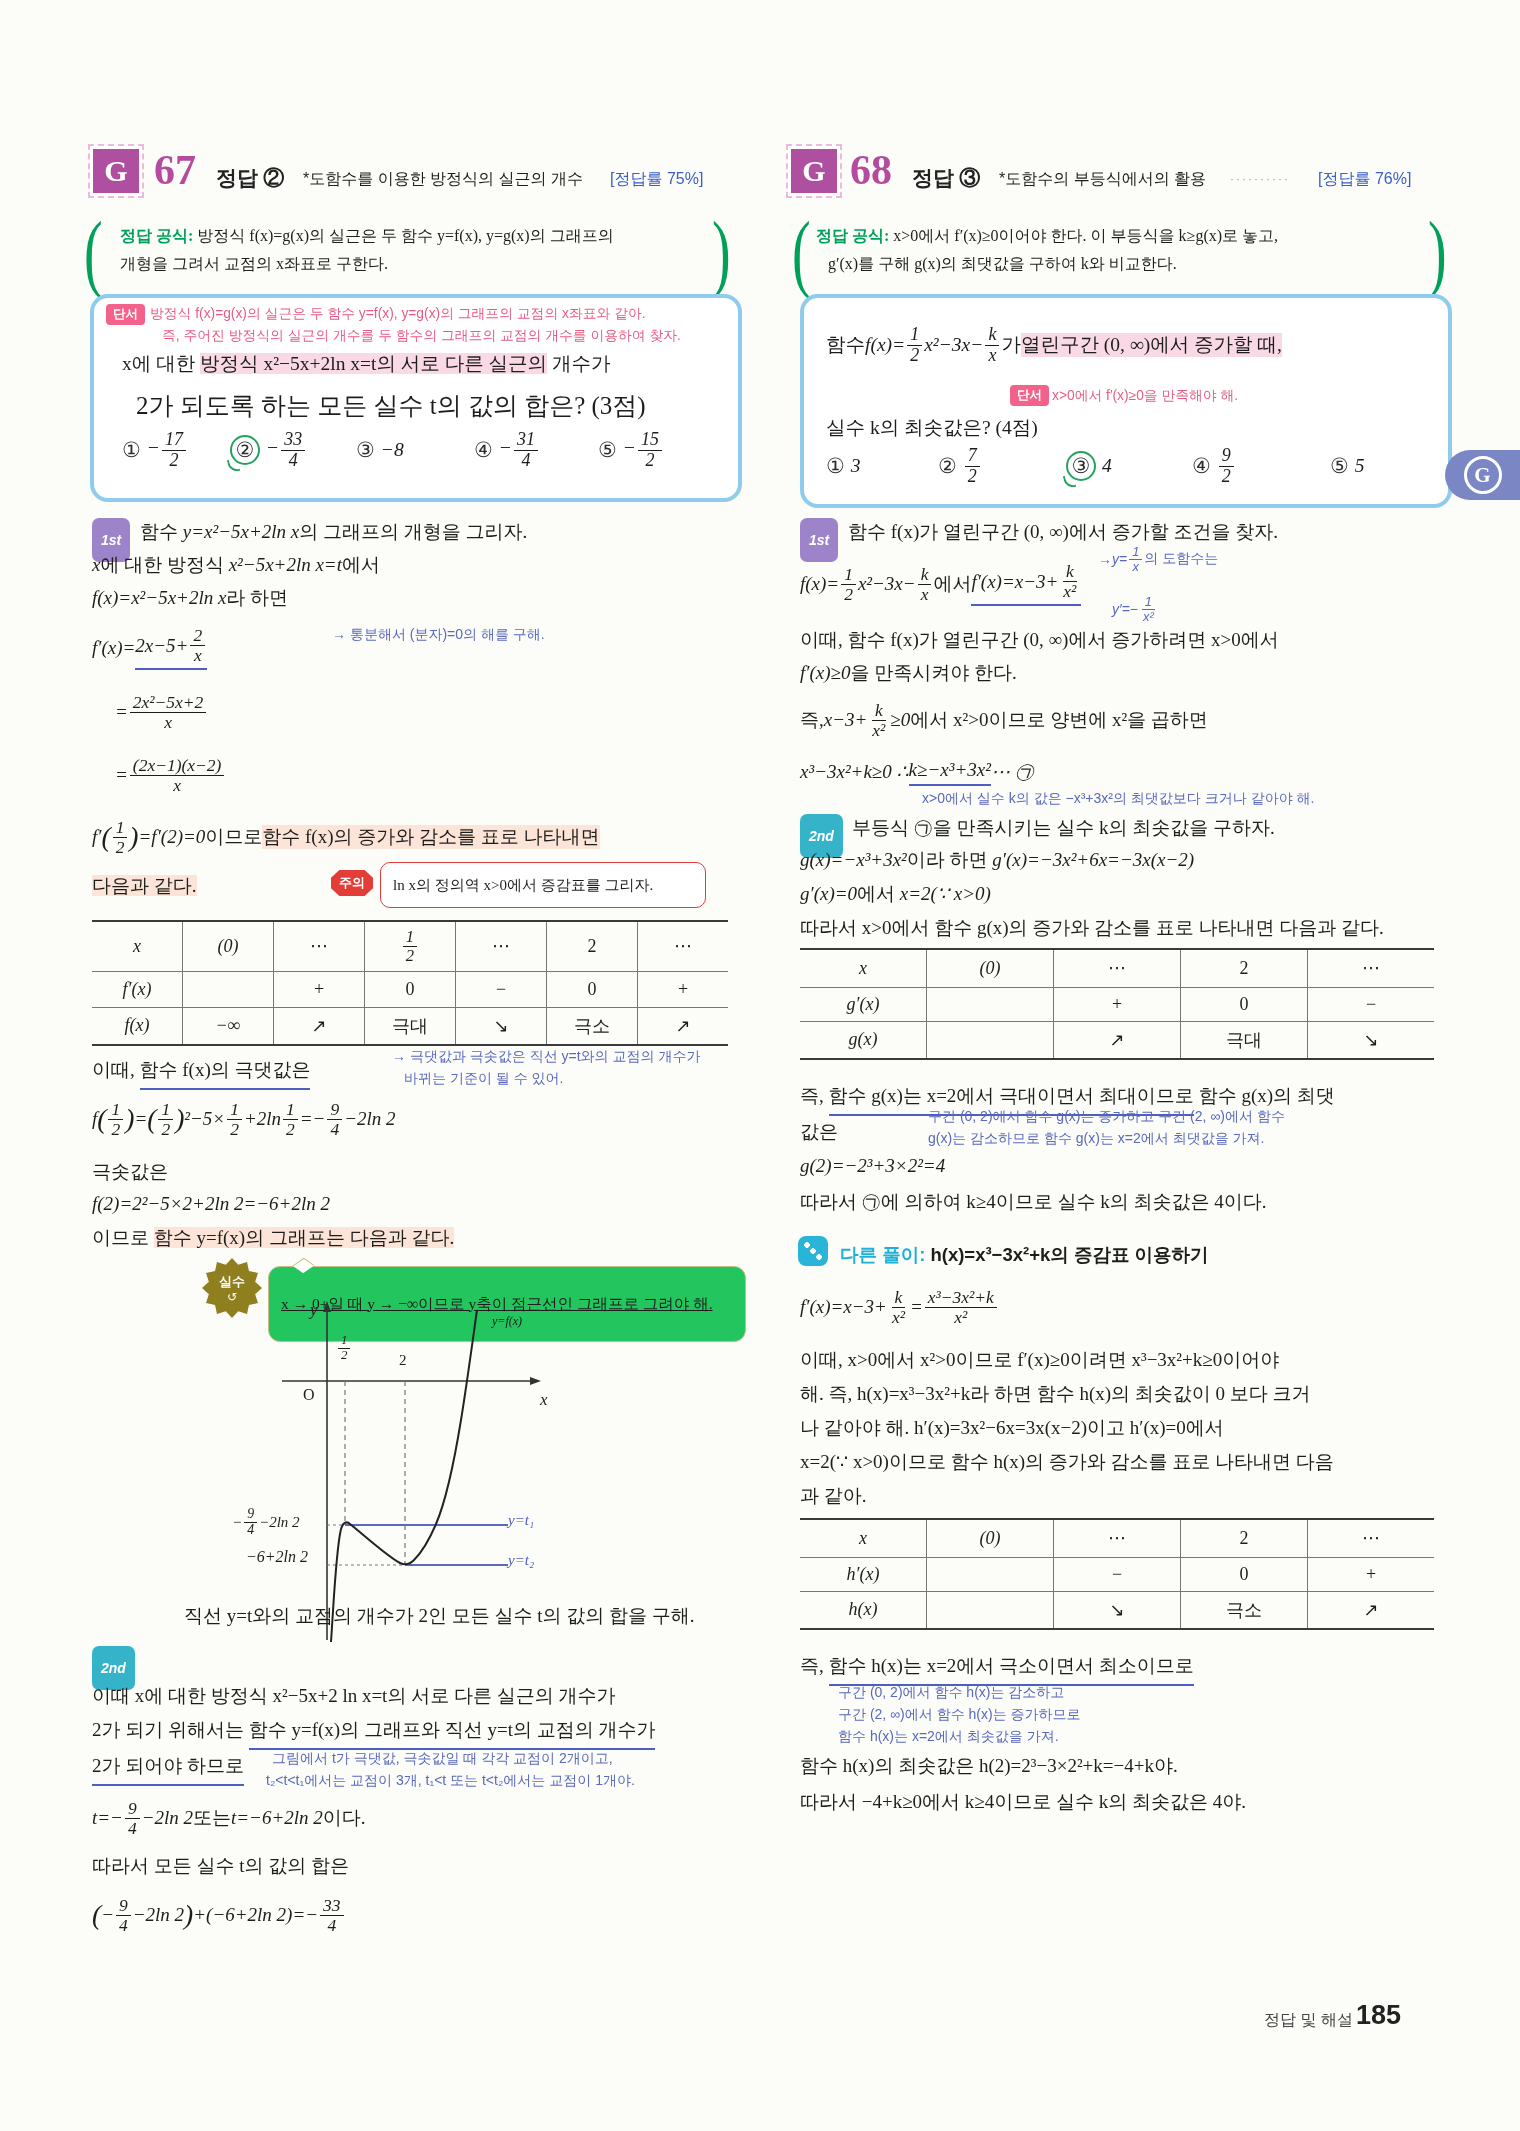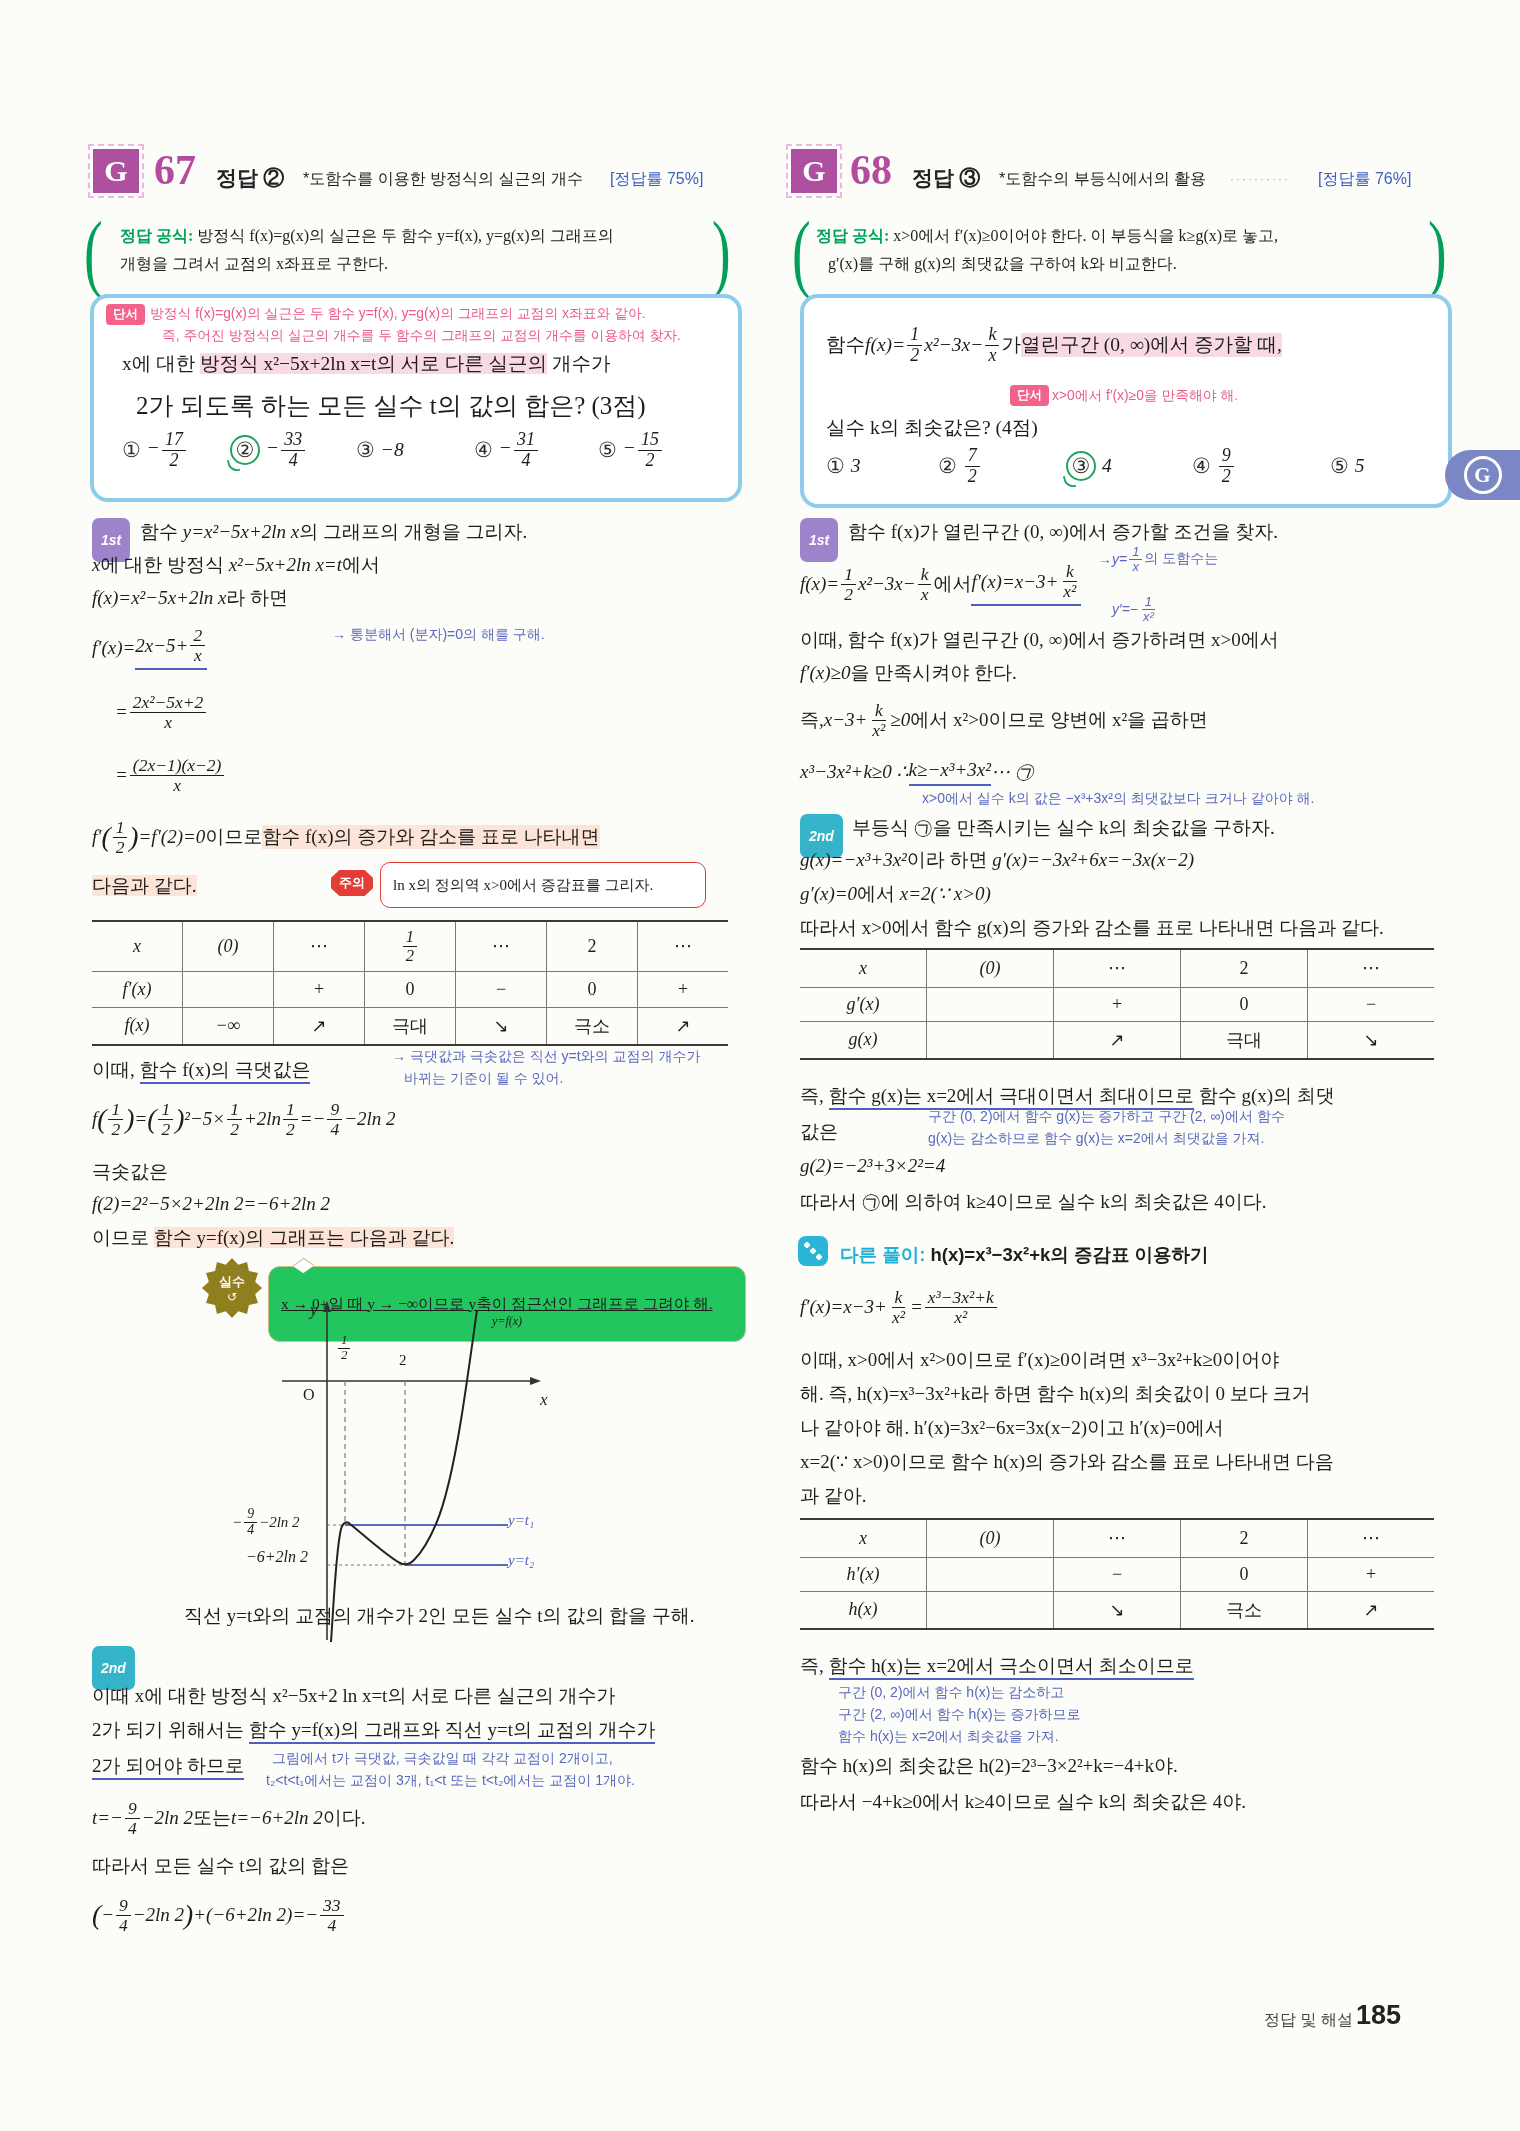--- a/index.html
+++ b/index.html
@@ -4,21 +4,21 @@
 <style>
   html,body{margin:0;padding:0;}
   .stage{position:relative;width:1520px;height:2131px;background:#fcfcf9;overflow:hidden;
          font-family:"Liberation Serif","DejaVu Serif",serif;color:#1d1d1b;}
   .ln{position:absolute;font-size:19px;line-height:1.25;white-space:nowrap;}
   .flx{display:flex;align-items:center;}
   .m{font-style:italic;}
   .sm{position:absolute;font:14px "Liberation Sans","DejaVu Sans",sans-serif;color:#5a68bd;white-space:nowrap;}
   .hl{background:#fce4d8;}
   .hlp{background:#f9d9e5;}
-  .ul{border-bottom:2px solid #4d5fc0;padding-bottom:2px;}
+  .ul{border-bottom:2px solid #4d5fc0;padding-bottom:8px;}
   .ulwrap{display:inline-flex;align-items:center;border-bottom:2px solid #4d5fc0;padding-bottom:3px;}
   .frac{display:inline-flex;flex-direction:column;align-items:center;vertical-align:middle;margin:0 2px;font-size:0.92em;line-height:1.08;font-style:italic;}
   .fn{padding:0 3px;border-bottom:1.4px solid currentColor;}
   .fd{padding:0 3px;}
   .bp{font-size:1.45em;font-weight:400;}
   .ar{font-family:"DejaVu Sans",sans-serif;}
   .cnum{font-style:normal;font-size:21px;color:#2e2e2c;margin-right:6px;}
   .choice{position:absolute;height:52px;display:flex;align-items:center;font-size:19.5px;}
   .ring{display:inline-flex;align-items:center;justify-content:center;border:2.5px solid #23a35f;border-radius:50%;width:26px;height:26px;position:relative;margin-right:6px;}
   .ring::after{content:'';position:absolute;left:-4px;bottom:-9px;width:9px;height:11px;border-left:2.5px solid #23a35f;border-bottom:2.5px solid #23a35f;border-radius:0 0 0 10px;transform:rotate(-12deg);}

